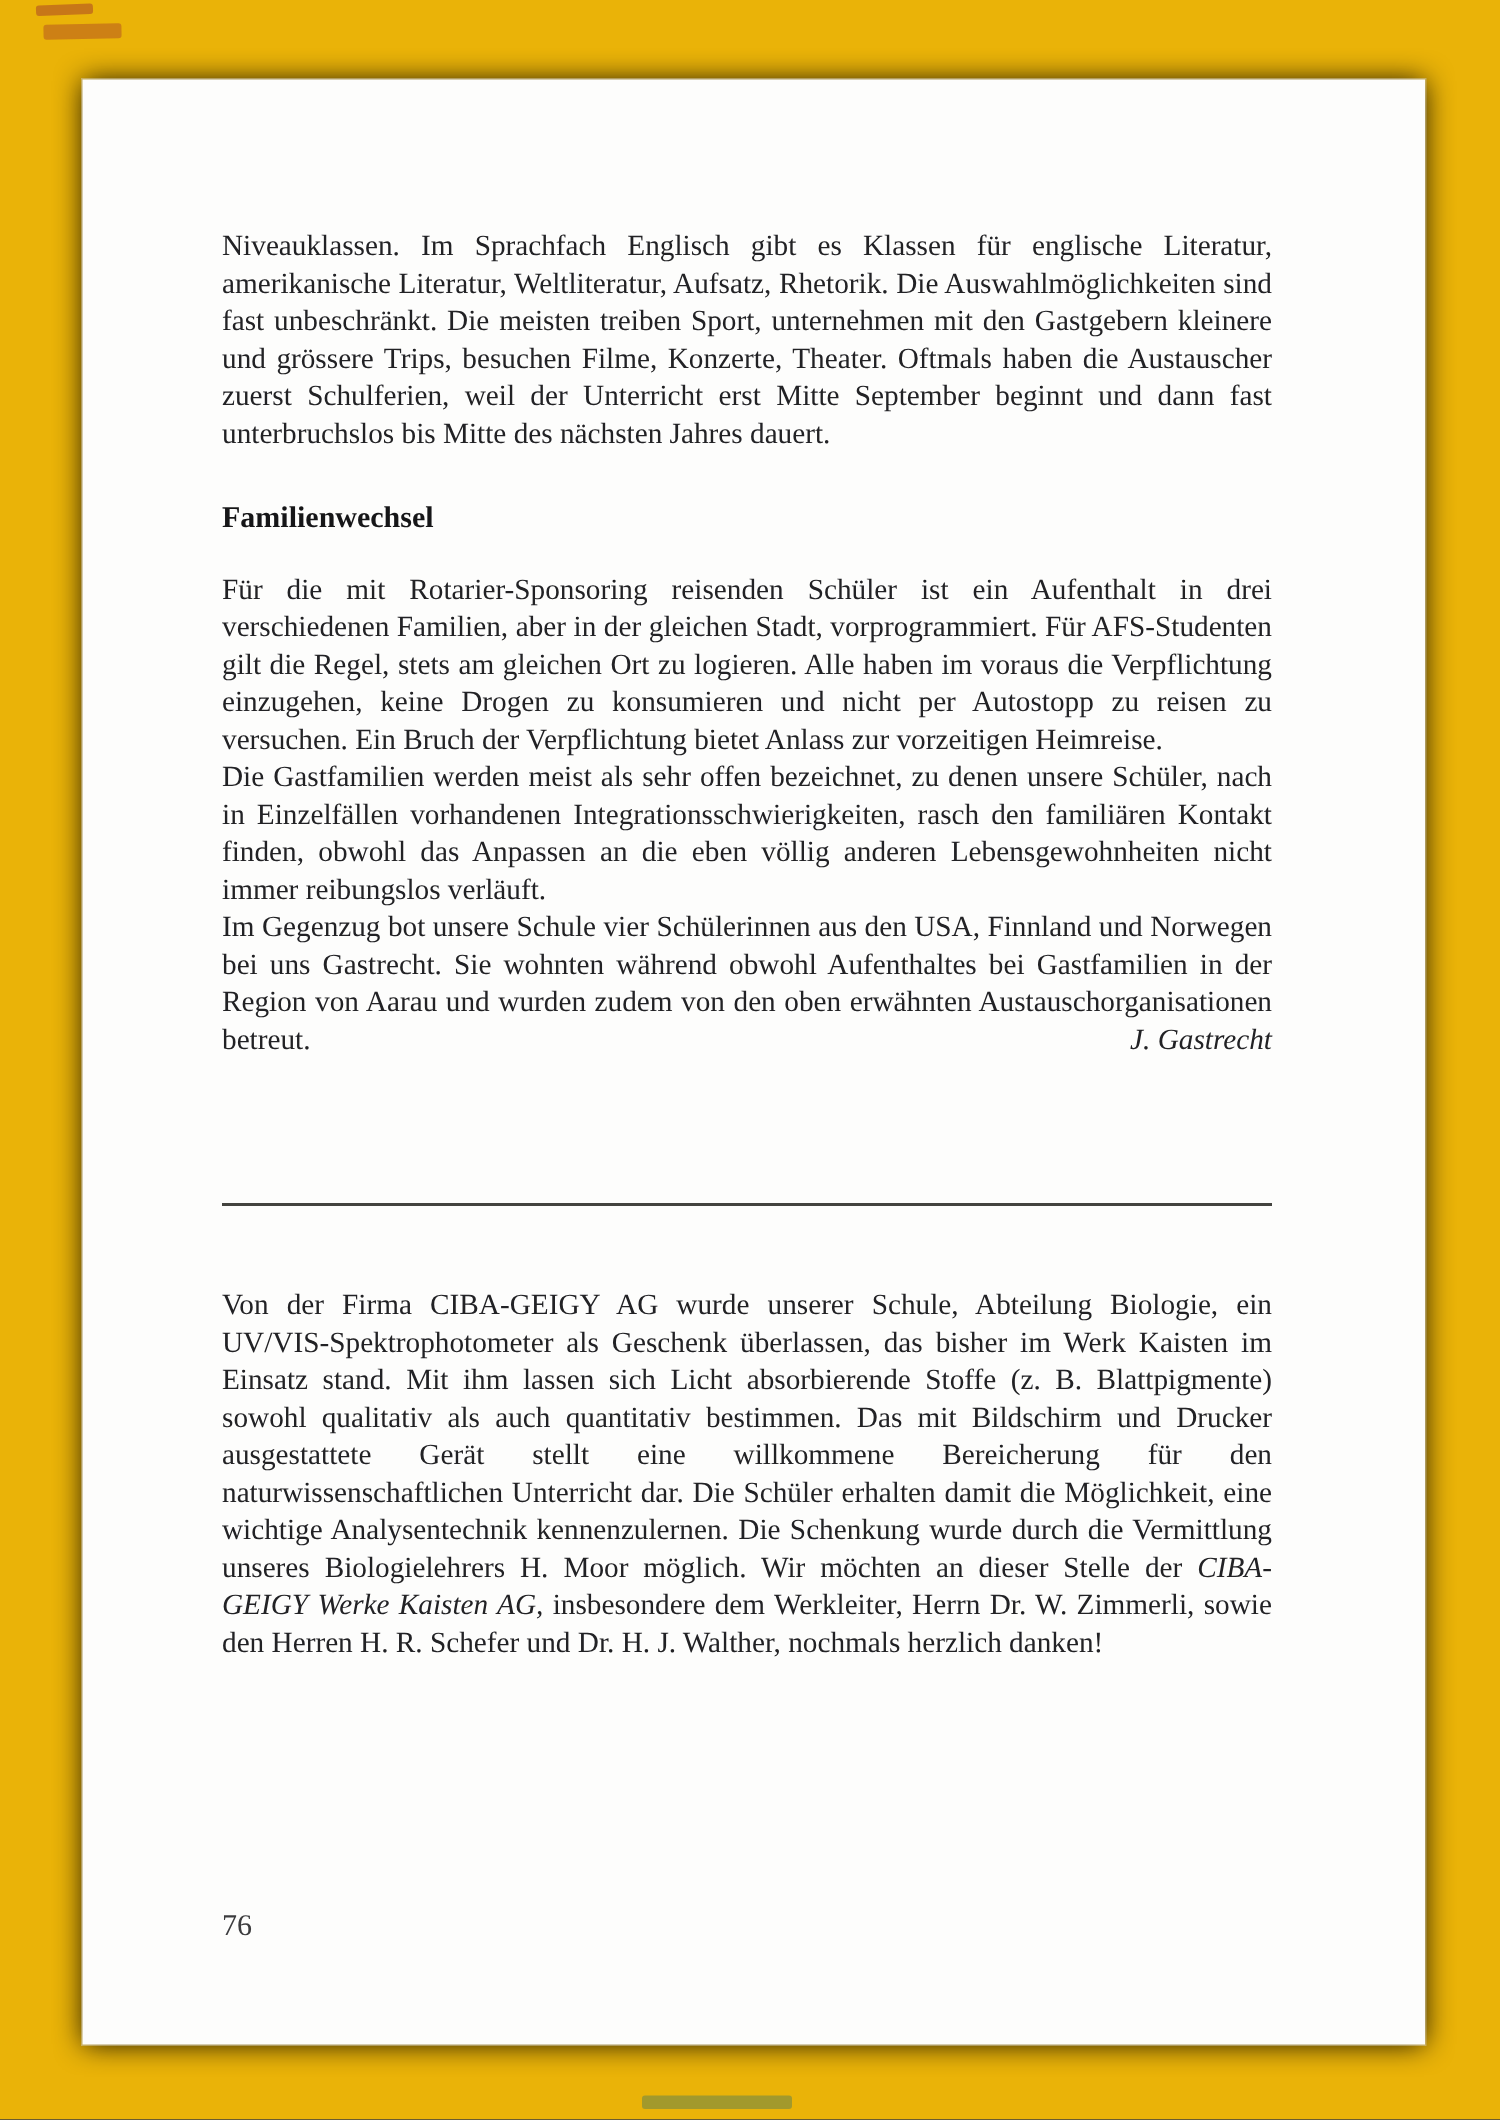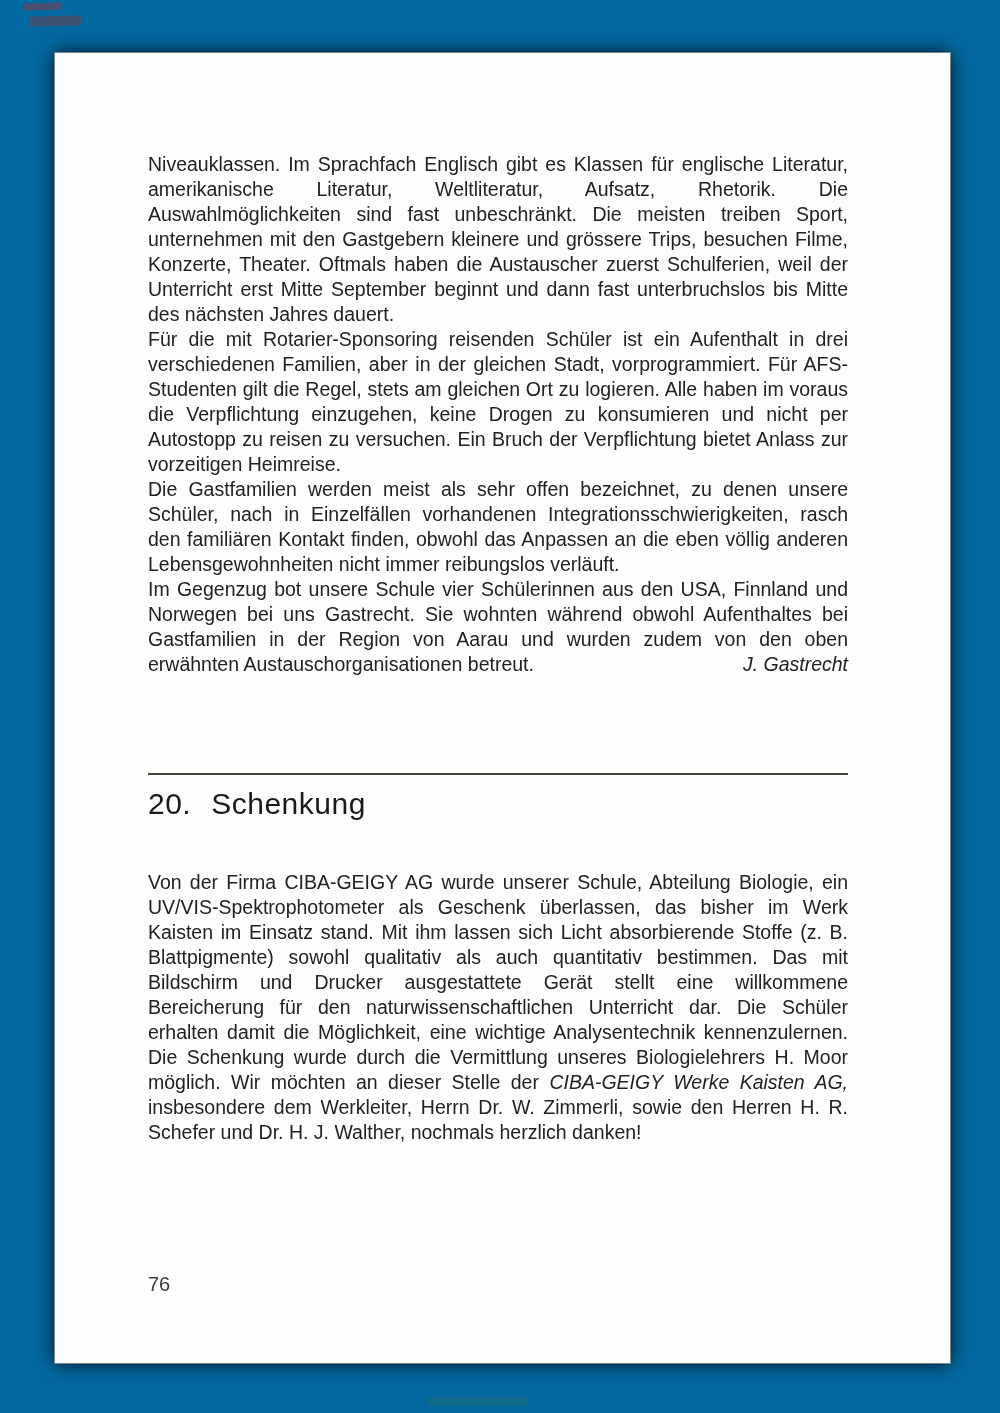--- a/index.html
+++ b/index.html
@@ -1,22 +1,22 @@
 <!DOCTYPE html>
 <html><head>
 <meta charset="utf-8">
 <style>
   html, body { margin: 0; padding: 0; background: #000; }
   .stage {
     position: relative;
     width: 1000px;
     height: 1413px;
-    background: #0369a1;
+    background: #eab308;
     overflow: hidden;
-    font-family: Liberation Sans, sans-serif;
+    font-family: Liberation Serif, serif;
   }
   
   .mark { position: absolute; border-radius: 2px; }
   .mark-red-1 { left: 24px; top: 3px; width: 38px; height: 7px; background: rgba(158, 46, 44, 0.45); transform: rotate(-2deg); }
   .mark-red-2 { left: 29px; top: 16px; width: 52px; height: 10px; background: rgba(158, 46, 44, 0.38); transform: rotate(-1deg); }
   .mark-teal { left: 428px; top: 1397px; width: 100px; height: 9px; background: rgba(44, 110, 104, 0.38); }
 
   .page {
     position: absolute;
     left: 55px;
@@ -84,35 +84,33 @@
 
   <div class="mark mark-red-1"></div>
   <div class="mark mark-red-2"></div>
   <div class="mark mark-teal"></div>
 
   <div class="page">
     <div class="body-text">
 
       <p>Niveauklassen. Im Sprachfach Englisch gibt es Klassen für englische Literatur, amerikanische Literatur, Weltliteratur, Aufsatz, Rhetorik. Die Auswahlmöglichkeiten sind fast unbeschränkt. Die meisten treiben Sport, unternehmen mit den Gastgebern kleinere und grössere Trips, besuchen Filme, Konzerte, Theater. Oftmals haben die Austauscher zuerst Schulferien, weil der Unterricht erst Mitte September beginnt und dann fast unterbruchslos bis Mitte des nächsten Jahres dauert.</p>
 
+      <h2 class="subhead">Familienwechsel</h2>
 
       <p>Für die mit Rotarier-Sponsoring reisenden Schüler ist ein Aufenthalt in drei verschiedenen Familien, aber in der gleichen Stadt, vorprogrammiert. Für AFS-Studenten gilt die Regel, stets am gleichen Ort zu logieren. Alle haben im voraus die Verpflichtung einzugehen, keine Drogen zu konsumieren und nicht per Autostopp zu reisen zu versuchen. Ein Bruch der Verpflichtung bietet Anlass zur vorzeitigen Heimreise.</p>
 
       <p>Die Gastfamilien werden meist als sehr offen bezeichnet, zu denen unsere Schüler, nach in Einzelfällen vorhandenen Integrationsschwierigkeiten, rasch den familiären Kontakt finden, obwohl das Anpassen an die eben völlig anderen Lebensgewohnheiten nicht immer reibungslos verläuft.</p>
 
       <p class="para-rel">
         <span>Im Gegenzug bot unsere Schule vier Schülerinnen aus den USA, Finnland und Norwegen bei uns Gastrecht. Sie wohnten während obwohl Aufenthaltes bei Gastfamilien in der Region von Aarau und wurden zudem von den oben erwähnten Austauschorganisationen betreut.</span>
         <span class="sig-abs">J. Gastrecht</span>
       </p>
 
       <hr class="divider">
 
-      <h1 class="chapter-head">
-        <span class="num">20.</span><span>Schenkung</span>
-      </h1>
 
       <p class="schenkung-body">
         <span>Von der Firma CIBA-GEIGY AG wurde unserer Schule, Abteilung Biologie, ein UV/VIS-Spektrophotometer als Geschenk überlassen, das bisher im Werk Kaisten im Einsatz stand. Mit ihm lassen sich Licht absorbierende Stoffe (z. B. Blattpigmente) sowohl qualitativ als auch quantitativ bestimmen. Das mit Bildschirm und Drucker ausgestattete Gerät stellt eine willkommene Bereicherung für den naturwissenschaftlichen Unterricht dar. Die Schüler erhalten damit die Möglichkeit, eine wichtige Analysentechnik kennenzulernen. Die Schenkung wurde durch die Vermittlung unseres Biologielehrers H. Moor möglich. Wir möchten an dieser Stelle der </span><span class="italic">CIBA-GEIGY Werke Kaisten AG,</span><span> insbesondere dem Werkleiter, Herrn Dr. W. Zimmerli, sowie den Herren H. R. Schefer und Dr. H. J. Walther, nochmals herzlich danken!</span>
       </p>
 
 
     </div>
 
     <div class="page-number">76</div>
   </div>

